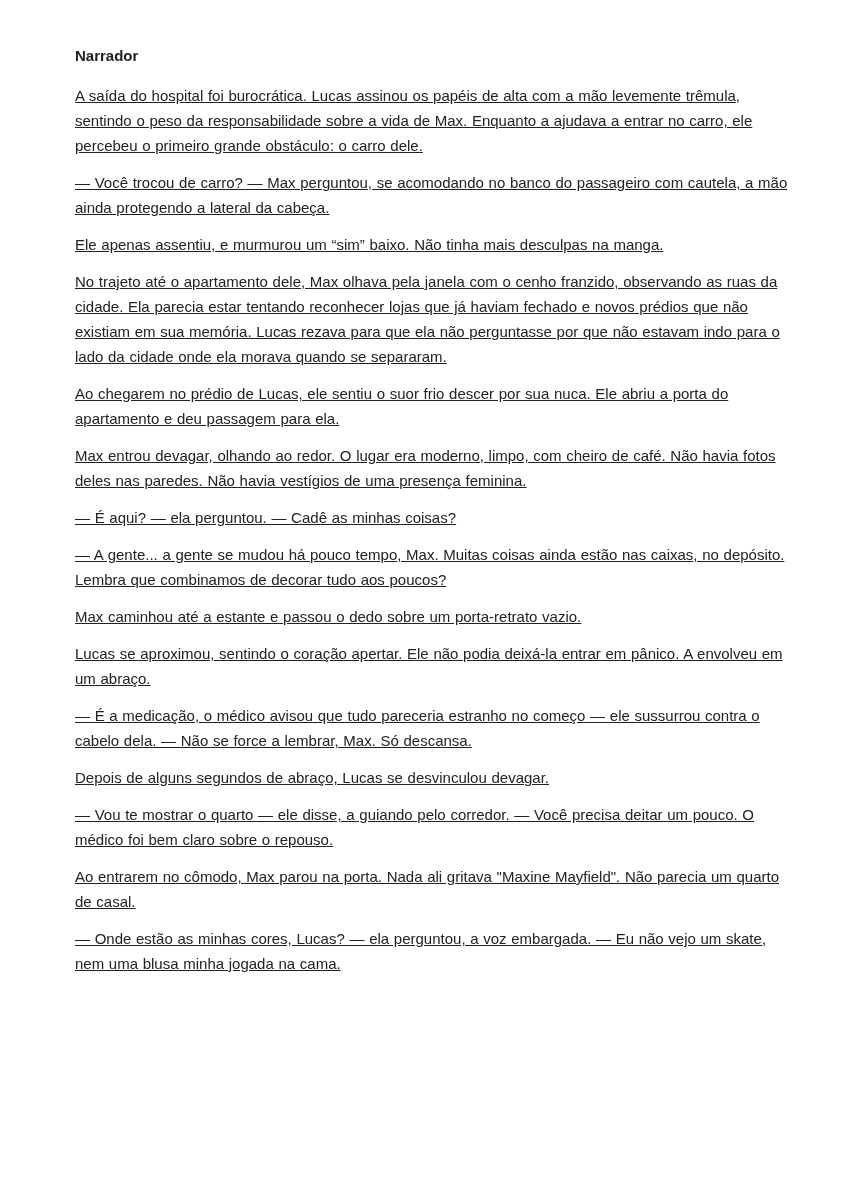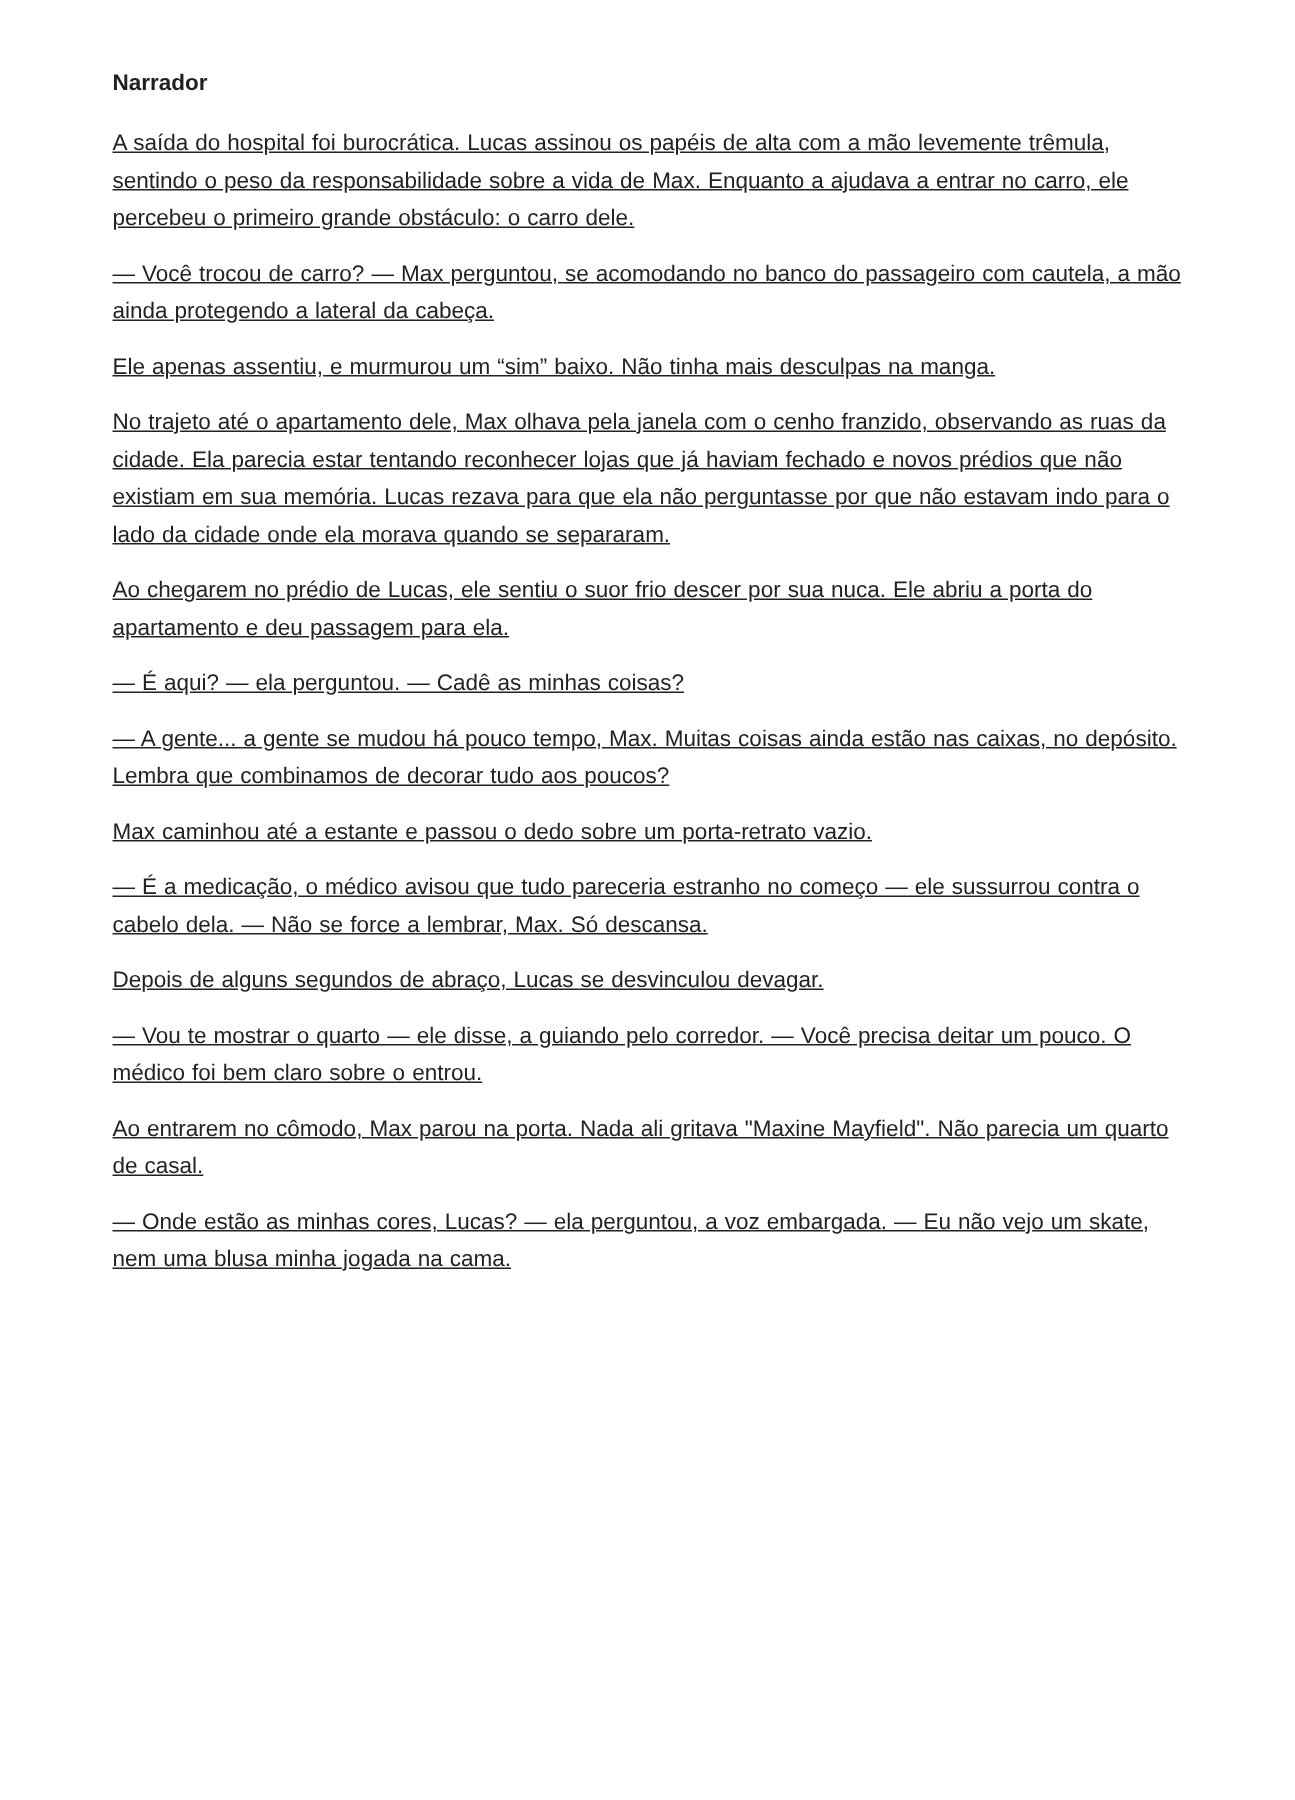--- a/index.html
+++ b/index.html
@@ -47,21 +47,23 @@
 <body>
 
 <div class="doc-page">
   <h1 class="doc-title">Narrador</h1>
 
   <p class="doc-paragraph">A saída do hospital foi burocrática. Lucas assinou os papéis de alta com a mão levemente trêmula, sentindo o peso da responsabilidade sobre a vida de Max. Enquanto a ajudava a entrar no carro, ele percebeu o primeiro grande obstáculo: o carro dele.</p>
   <p class="doc-paragraph">— Você trocou de carro? — Max perguntou, se acomodando no banco do passageiro com cautela, a mão ainda protegendo a lateral da cabeça.</p>
   <p class="doc-paragraph">Ele apenas assentiu, e murmurou um “sim” baixo. Não tinha mais desculpas na manga.</p>
   <p class="doc-paragraph">No trajeto até o apartamento dele, Max olhava pela janela com o cenho franzido, observando as ruas da cidade. Ela parecia estar tentando reconhecer lojas que já haviam fechado e novos prédios que não existiam em sua memória. Lucas rezava para que ela não perguntasse por que não estavam indo para o lado da cidade onde ela morava quando se separaram.</p>
   <p class="doc-paragraph">Ao chegarem no prédio de Lucas, ele sentiu o suor frio descer por sua nuca. Ele abriu a porta do apartamento e deu passagem para ela.</p>
+  <p class="doc-paragraph">Max entrou devagar, olhando ao redor. O lugar era moderno, limpo, com cheiro de café. Não havia fotos deles nas paredes. Não havia vestígios de uma presença feminina.</p>
   <p class="doc-paragraph">— É aqui? — ela perguntou. — Cadê as minhas coisas?</p>
   <p class="doc-paragraph">— A gente... a gente se mudou há pouco tempo, Max. Muitas coisas ainda estão nas caixas, no depósito. Lembra que combinamos de decorar tudo aos poucos?</p>
   <p class="doc-paragraph">Max caminhou até a estante e passou o dedo sobre um porta-retrato vazio.</p>
+  <p class="doc-paragraph">Lucas se aproximou, sentindo o coração apertar. Ele não podia deixá-la entrar em pânico. A envolveu em um abraço.</p>
   <p class="doc-paragraph">— É a medicação, o médico avisou que tudo pareceria estranho no começo — ele sussurrou contra o cabelo dela. — Não se force a lembrar, Max. Só descansa.</p>
   <p class="doc-paragraph">Depois de alguns segundos de abraço, Lucas se desvinculou devagar.</p>
-  <p class="doc-paragraph">— Vou te mostrar o quarto — ele disse, a guiando pelo corredor. — Você precisa deitar um pouco. O médico foi bem claro sobre o entrou.</p>
+  <p class="doc-paragraph">— Vou te mostrar o quarto — ele disse, a guiando pelo corredor. — Você precisa deitar um pouco. O médico foi bem claro sobre o repouso.</p>
   <p class="doc-paragraph">Ao entrarem no cômodo, Max parou na porta. Nada ali gritava "Maxine Mayfield". Não parecia um quarto de casal.</p>
   <p class="doc-paragraph">— Onde estão as minhas cores, Lucas? — ela perguntou, a voz embargada. — Eu não vejo um skate, nem uma blusa minha jogada na cama.</p>
 </div>
 
 </body></html>

